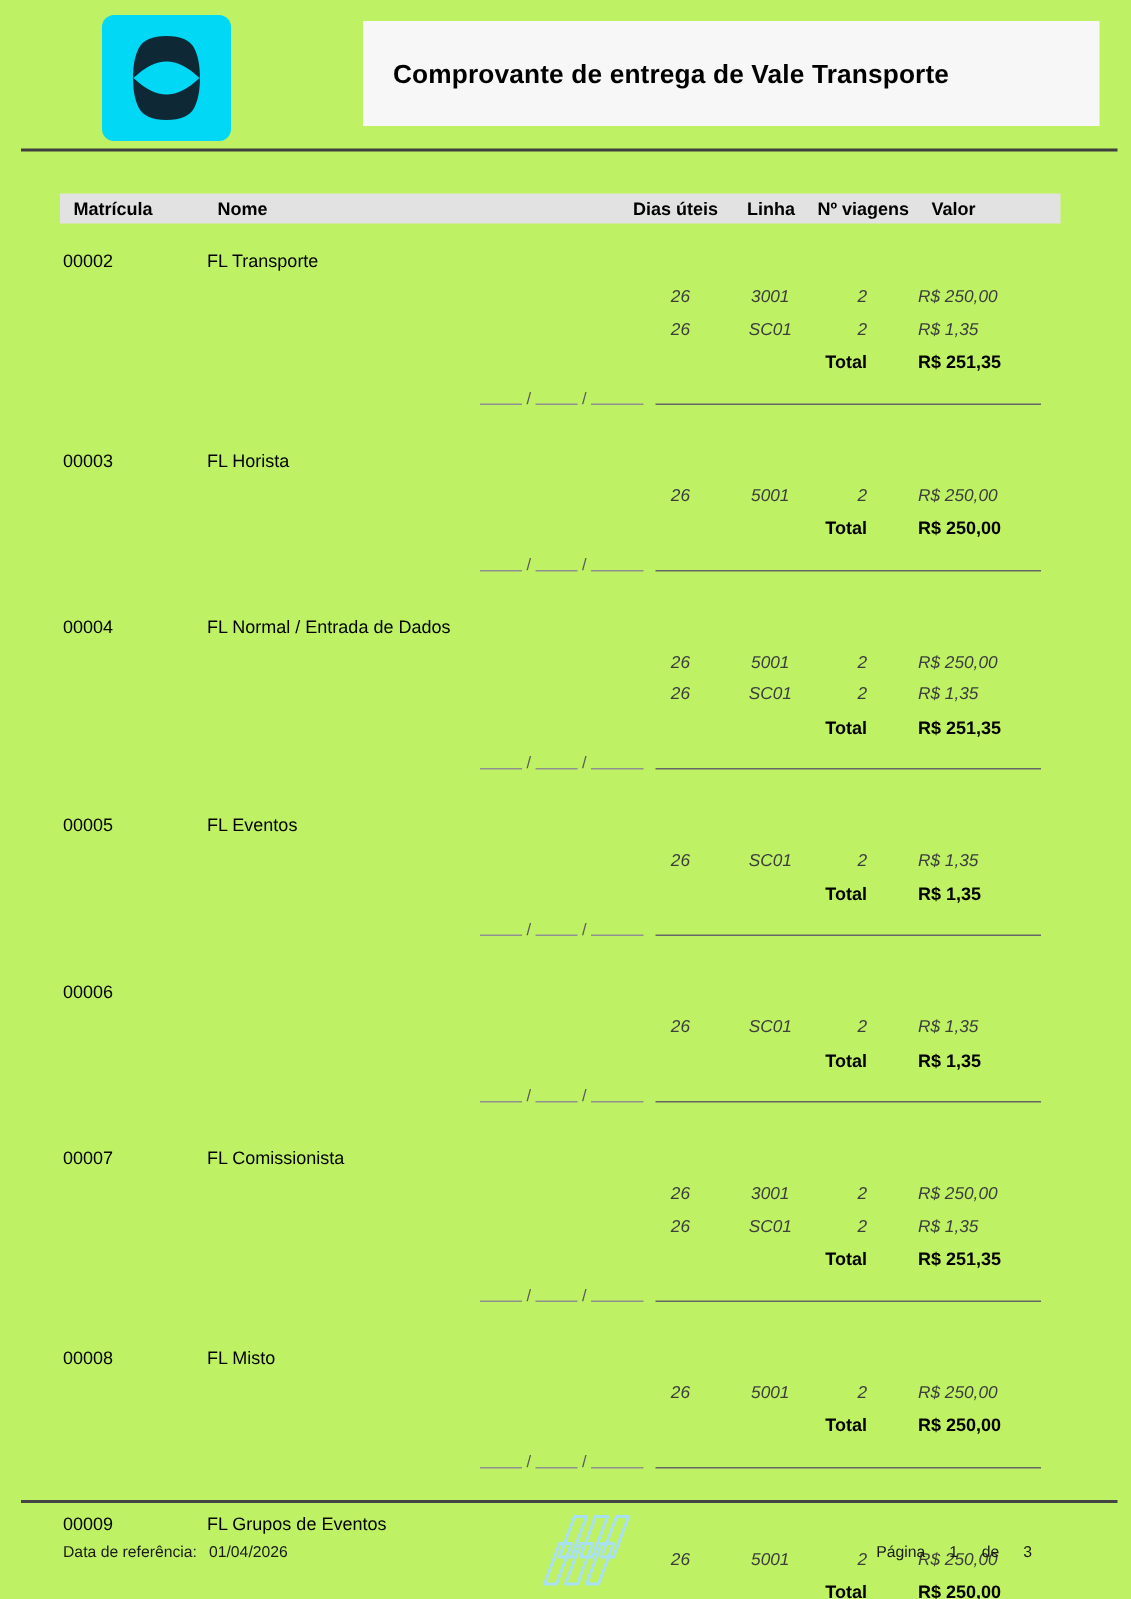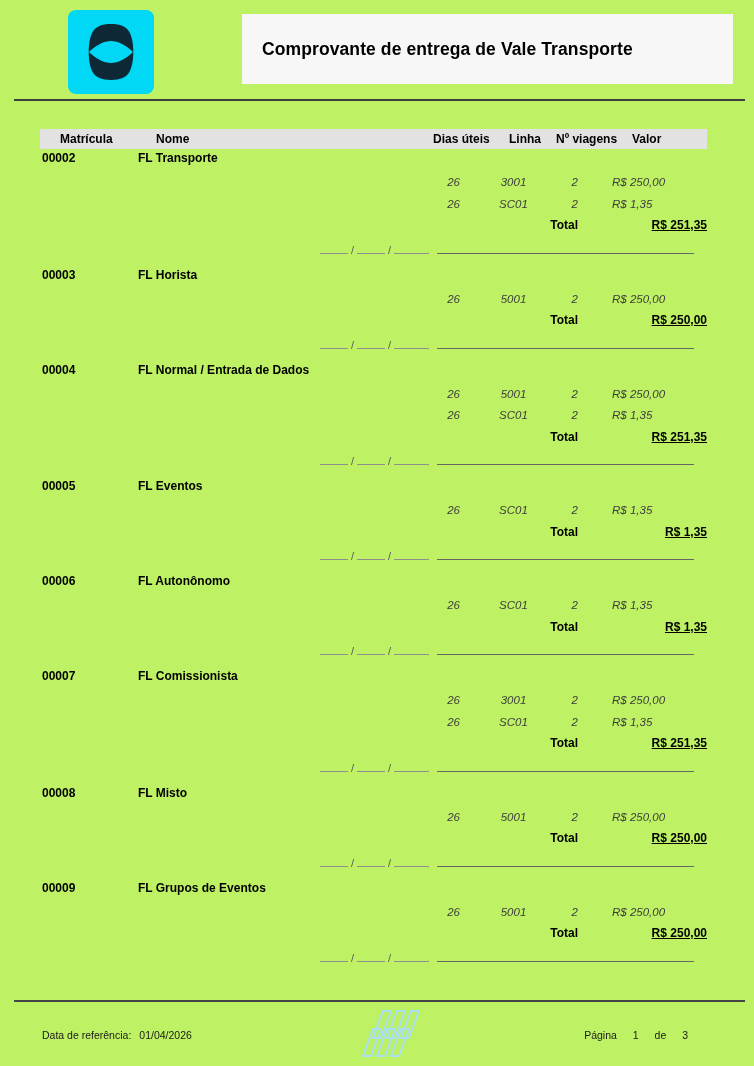--- a/index.html
+++ b/index.html
@@ -12,34 +12,34 @@
   .title-bar { position: absolute; left: 242px; top: 14px; width: 491px; height: 70px;
                background: #f7f7f7; display: flex; align-items: center; }
   .title-bar h1 { font-size: 17.5px; font-weight: bold; padding-left: 20px; letter-spacing: 0.1px; }
   .rule { position: absolute; left: 14px; width: 731px; height: 0; border-top: 2px solid #3f3f3f; }
   .top-rule { top: 99px; }
 
   
   .thead { position: absolute; left: 40px; top: 129px; width: 667px; height: 20px;
            background: #e2e2e2; display: grid; grid-template-columns: 96px 277px 76px 47px 76px 95px;
            font-size: 12px; font-weight: bold; align-items: center; }
-  .thead span { padding-left: 20px; white-space: nowrap; }
+  .thead span { padding-left: 9px; white-space: nowrap; }
 
   .emp-list { position: absolute; left: 40px; top: 150px; width: 667px; }
   .grid-row { display: grid; grid-template-columns: 96px 277px 47px 30px 47px 41px 34px 95px; }
-  .name-row { height: 23px; font-size: 12px; font-weight: bold; line-height: 16px; }
+  .name-row { height: 23px; font-size: 12px; font-weight: normal; line-height: 16px; margin-top: 16px; }
   .name-row .cell { padding-left: 2px; white-space: nowrap; }
   .detail-row { height: 21.5px; font-size: 11.5px; color: #3d3d3d; line-height: 18px; font-style: italic; }
   .detail-row .dias    { grid-column: 3; text-align: right; }
   .detail-row .linha   { grid-column: 5; text-align: center; }
   .detail-row .viagens { grid-column: 6; text-align: right; }
   .detail-row .valor   { grid-column: 8; text-align: left; }
   .total-row { height: 21.5px; font-size: 12px; font-weight: bold; line-height: 18px; }
   .total-row .total-label { grid-column: 6; text-align: right; }
-  .total-row .total-value { grid-column: 8; text-align: right; text-decoration: underline; }
+  .total-row .total-value { grid-column: 8; text-align: left; }
 
   .sig-row { height: 29px; padding-top: 6px; margin-left: 280px; display: flex; align-items: flex-start; }
   .seg { display: inline-block; width: 28px; height: 10px; border-bottom: 1px solid #8f8f8f; }
   .seg3 { width: 35px; }
   .slash { font-size: 11px; color: #5a5a5a; margin: 0 3px; line-height: 13px; }
   .longline { display: inline-block; width: 257px; height: 10px; margin-left: 8px; border-bottom: 1.5px solid #666; }
 
   
   .footer-rule { top: 1000px; border-top-color: #454545; }
   .footer-bar { position: absolute; left: 0; top: 1001px; width: 732px; height: 65px; }
@@ -195,21 +195,20 @@
         <span class="seg"></span>
         <span class="slash">/</span>
         <span class="seg seg3"></span>
         <span class="longline"></span>
       </div>
     </div>
 
     <div class="emp-block">
       <div class="grid-row name-row">
         <span class="cell">00006</span>
-        <span class="cell">FL Autonônomo</span>
       </div>
       <div>
     <div class="grid-row detail-row">
       <span class="dias">26</span>
       <span class="linha">SC01</span>
       <span class="viagens">2</span>
       <span class="valor">R$ 1,35</span>
     </div>
   </div>
       <div class="grid-row total-row">

